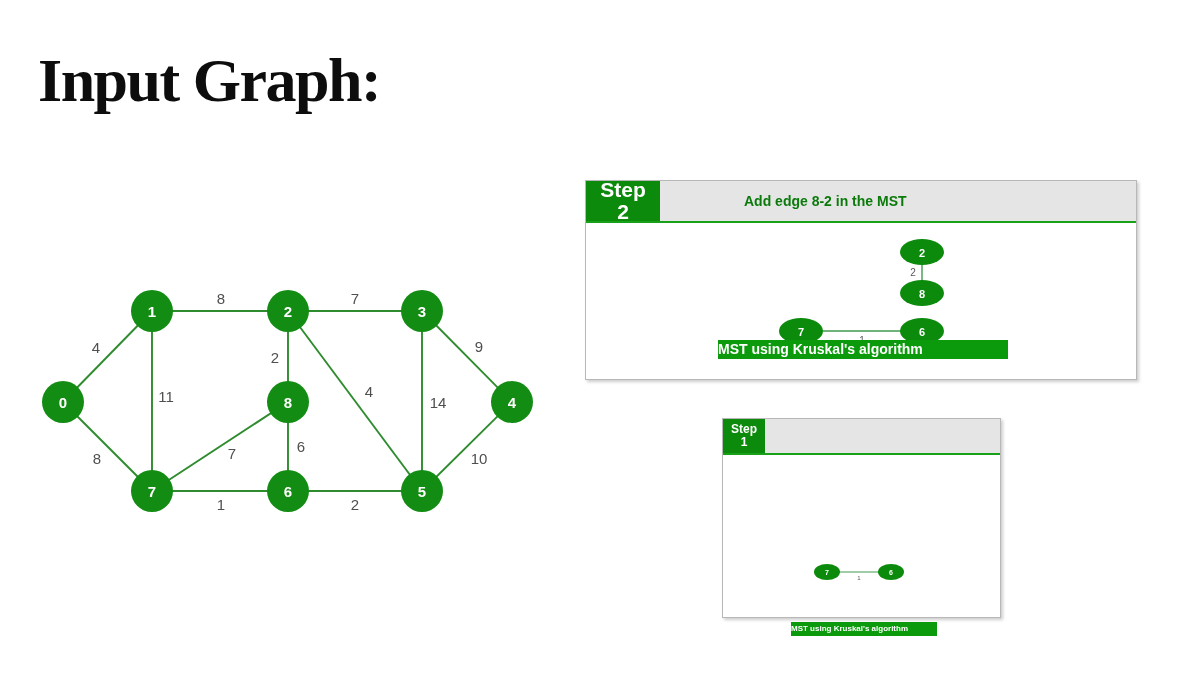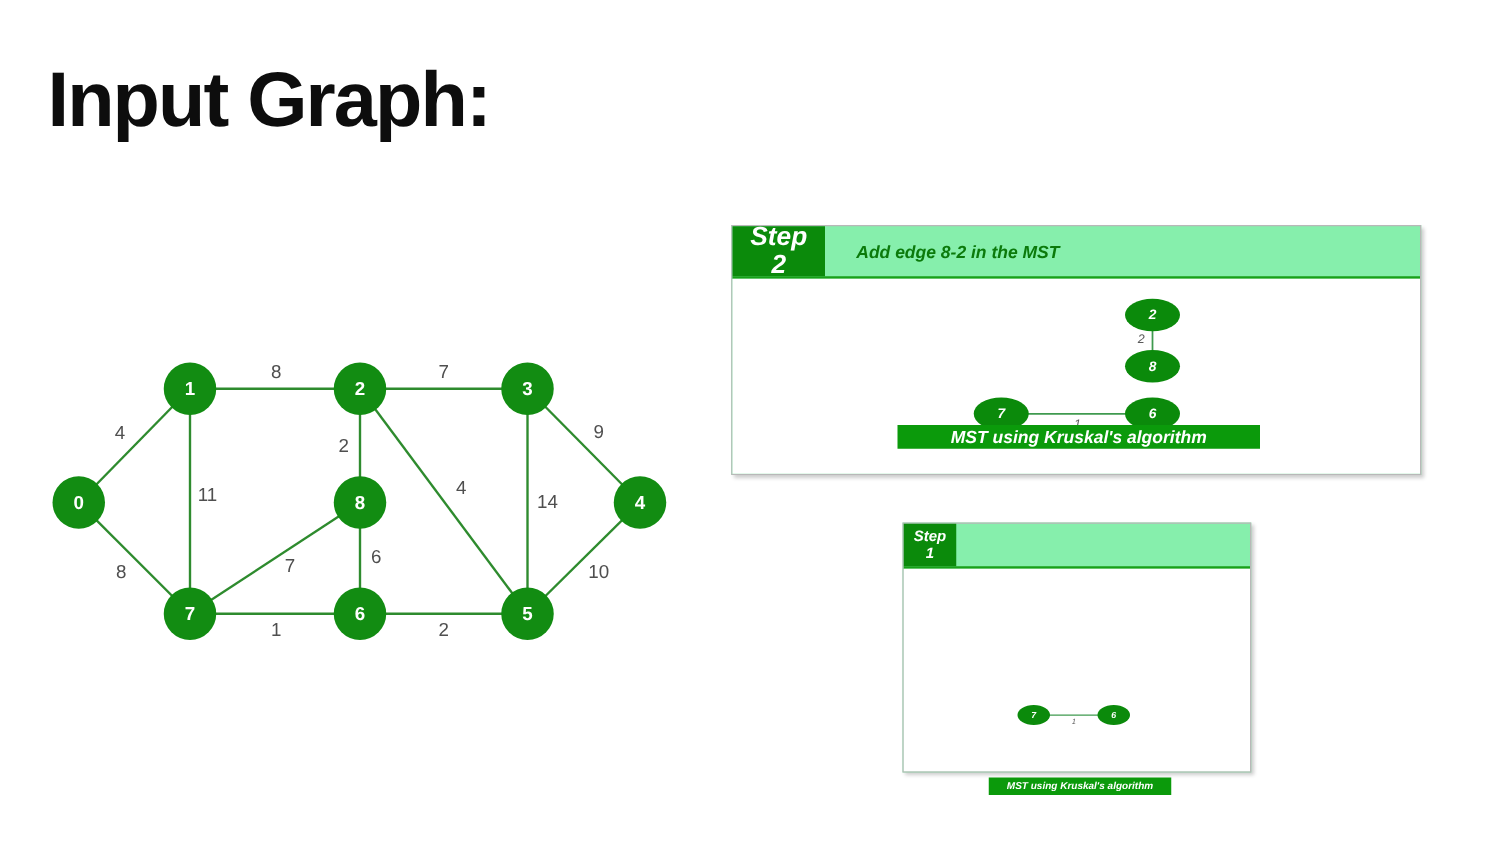--- a/index.html
+++ b/index.html
@@ -13,21 +13,21 @@
     position: relative;
     overflow: hidden;
     font-family: "Liberation Sans", sans-serif;
   }
 
   
   #slide-title {
     position: absolute;
     left: 38px;
     top: 48px;
-    font-family: Liberation Sans, sans-serif;
+    font-family: Liberation Serif, serif;
     font-size: 62px;
     font-weight: 900;
     letter-spacing: -1.5px;
     color: #0d0d0d;
     line-height: 1.05;
     white-space: nowrap;
   }
 
   
   #input-graph {
@@ -57,25 +57,24 @@
     fill: #4f4f4f;
     font-family: "Liberation Sans", sans-serif;
     font-size: 15px;
     text-anchor: middle;
     dominant-baseline: central;
   }
 
   
   .step-panel {
     position: absolute;
-    background: #86efac;
+    background: #e5e5e5;
     border: 1px solid #b8b8b8;
     box-shadow: 2px 2px 3px rgba(0,0,0,0.20);
     box-sizing: border-box;
-    font-style: italic;
   }
   .panel-header {
     position: relative;
     display: flex;
     align-items: stretch;
     border-bottom: 2px solid #18a018;
     box-sizing: border-box;
   }
   .step-badge {
     background: #0b8a0b;
@@ -99,21 +98,20 @@
   .panel-body {
     position: relative;
     background: #ffffff;
   }
   .panel-body svg { display: block; }
   .mst-banner {
     position: absolute;
     background: #0b9a0b;
     color: #ffffff;
     font-weight: bold;
-    text-align: center;
     white-space: nowrap;
     box-sizing: border-box;
   }
 
   .mnode-ellipse { fill: #0b8a0b; }
   .mnode-label {
     fill: #ffffff;
     font-weight: bold;
     text-anchor: middle;
     dominant-baseline: central;
@@ -127,21 +125,21 @@
     fill: #5a5a5a;
     text-anchor: middle;
     dominant-baseline: central;
     font-family: "Liberation Sans", sans-serif;
   }
 
   
   #step2-panel { left: 585px; top: 180px; width: 552px; height: 200px; }
   #step2-panel .panel-header { height: 42px; }
   #step2-panel .step-badge { width: 74px; font-size: 21px; }
-  #step2-panel .step-caption { padding-left: 25px; font-size: 14px; }
+  #step2-panel .step-caption { padding-left: 84px; font-size: 14px; }
   #step2-panel .panel-body { height: 156px; }
   #step2-panel .mst-banner {
     left: 132px; top: 117px; width: 290px; height: 19px;
     font-size: 14px; line-height: 19px;
   }
   #step2-panel .mnode-label { font-size: 11px; }
   #step2-panel .mweight { font-size: 10px; }
   #step2-panel .medge { stroke-width: 1.4; }
 
   

